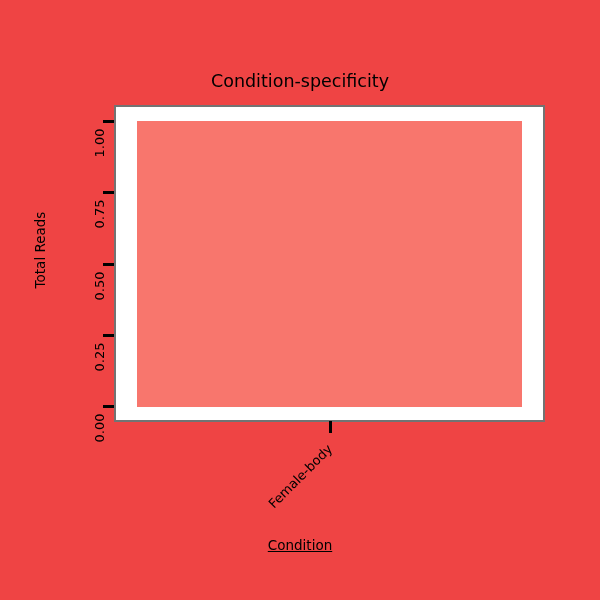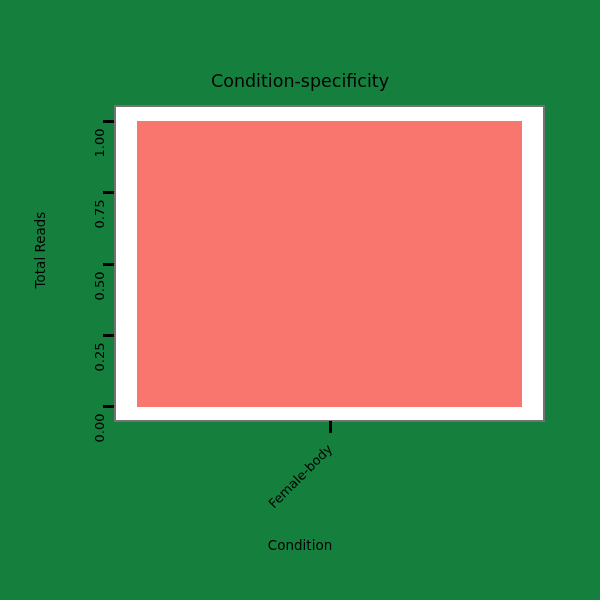--- a/index.html
+++ b/index.html
@@ -8,21 +8,21 @@
     background: #ffffff;
   }
   body {
     font-family: "DejaVu Sans", sans-serif;
     -webkit-font-smoothing: antialiased;
   }
   #plot-root {
     position: relative;
     width: 600px;
     height: 600px;
-    background: #15803d;
+    background: #ef4444;
     overflow: hidden;
   }
 
   
   .plot-title {
     position: absolute;
     left: 0;
     top: 70px;
     width: 600px;
     text-align: center;
@@ -101,20 +101,21 @@
   }
   .x-axis-title {
     position: absolute;
     left: 0;
     top: 537px;
     width: 600px;
     text-align: center;
     font-size: 13.5px;
     color: #000000;
     white-space: nowrap;
+    text-decoration: underline;
   }
 </style>
 </head>
 <body>
 
 <div id="plot-root">
 
   <div class="plot-title">Condition-specificity</div>
 
   <div class="panel">

